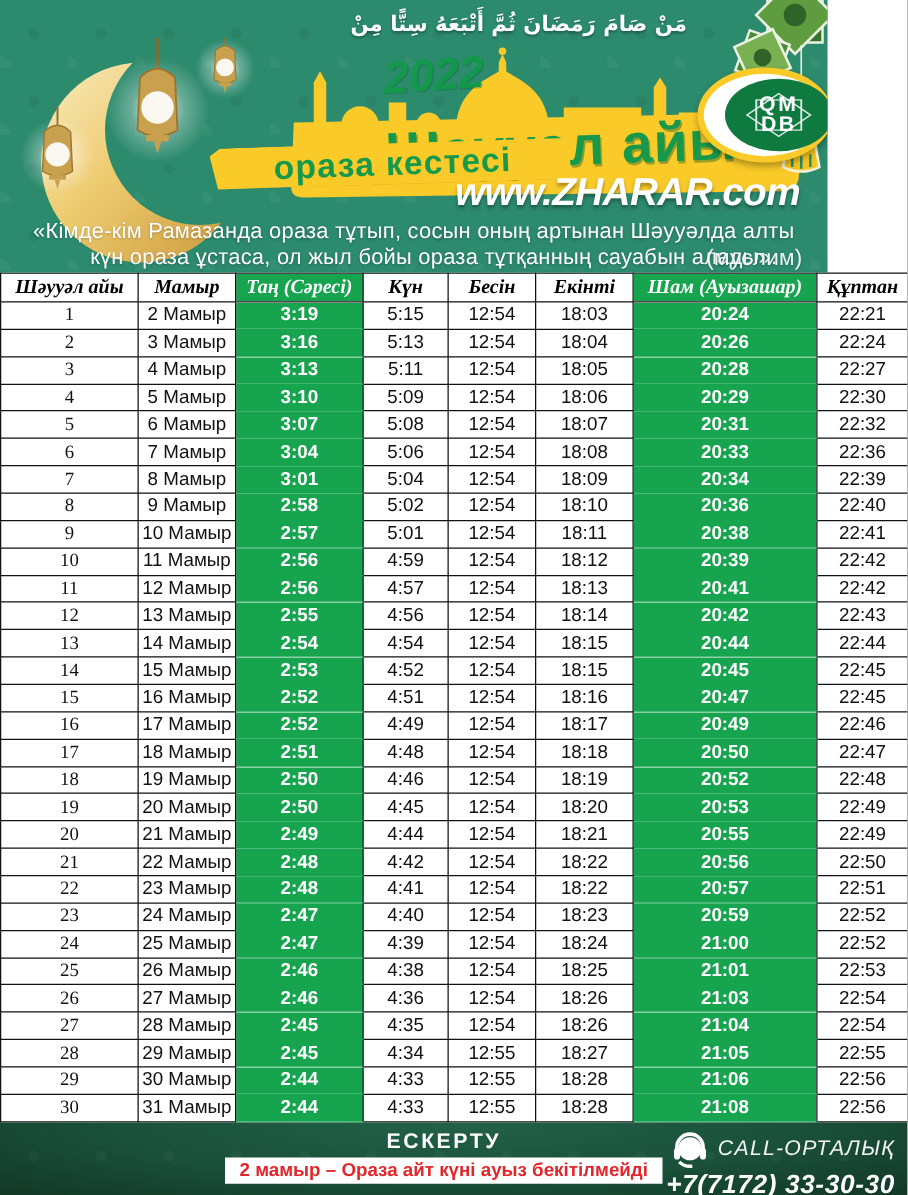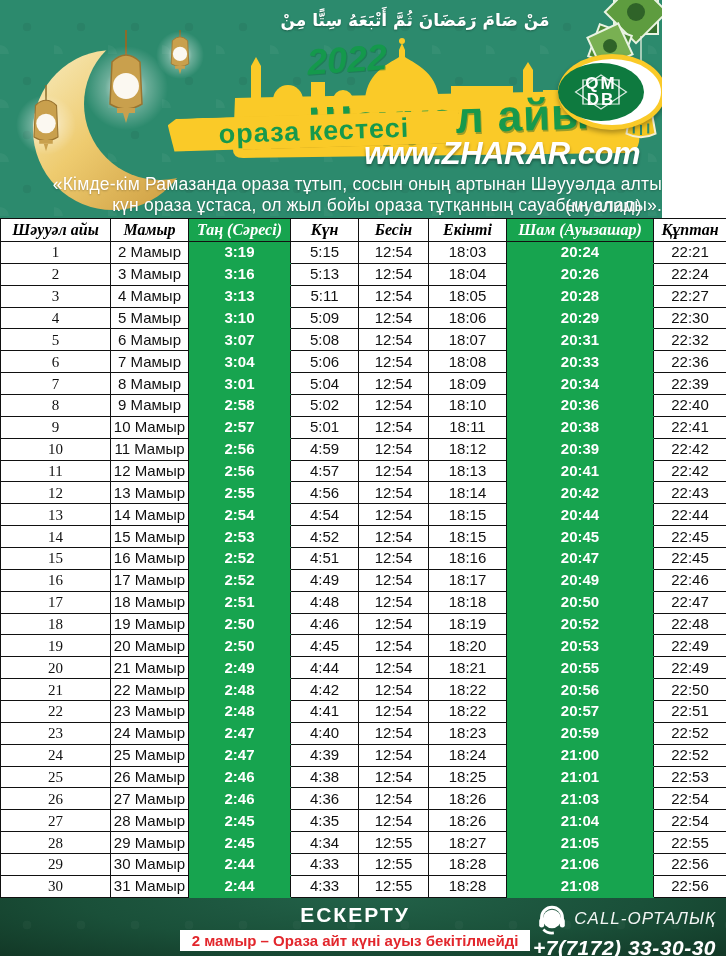--- a/index.html
+++ b/index.html
@@ -56,33 +56,33 @@
   }
   .arabic {
     position:absolute; right:92px; top:6px; width:310px; text-align:center;
     direction:rtl; color:#fff;
     font:bold 17px/1.75 "DejaVu Sans",sans-serif;
     text-shadow:0 1px 2px rgba(0,0,0,.3);
   }
   .logo {
     position:absolute; left:558px; top:54px; width:108px; height:76px;
     background:#FACA28; border-radius:50%;
-    display:flex; align-items:center; justify-content:flex-start;
+    display:flex; align-items:center; justify-content:flex-end;
     box-shadow:0 3px 5px rgba(0,0,0,.3);
   }
   .logo::before { content:""; position:absolute; inset:5px; background:#fff; border-radius:50%; }
   .logo-inner {
     position:relative; width:86px; height:58px; background:#0E7A3F; border-radius:50%;
     display:flex; flex-direction:column; align-items:center; justify-content:center;
     color:#fff; font-weight:bold; font-size:17px; line-height:.95; letter-spacing:2px;
   }
   .logo-star { position:absolute; inset:0; }
   .logo-inner span { position:relative; }
   .quote {
-    position:absolute; left:0; right:0; top:174px; text-align:right;
+    position:absolute; left:0; right:0; top:174px; text-align:center;
     color:#fff; font-size:17.5px; line-height:1.18; letter-spacing:.2px;
     text-shadow:0 1px 2px rgba(0,0,0,.25);
   }
   .quote .l2 { position:relative;padding-left:32px; }
   .quote .src {
     position:absolute; right:20px; top:1px; font-size:18px; opacity:.92; font-weight:400;
   }
 
   
   table.tt {
@@ -112,21 +112,21 @@
     background:radial-gradient(ellipse at 50% 0%, #226148 0%, #1A5039 55%, #123826 100%);
     overflow:hidden;
   }
   .ftr::before {
     content:""; position:absolute; inset:0;
     background-image:radial-gradient(circle at 50% 50%, rgba(255,255,255,.03) 11%, transparent 12%);
     background-size:54px 54px;
   }
   .note { position:absolute; left:170px; width:370px; top:5px; text-align:center; }
   .note-title {
-    color:#fff; font-weight:bold; font-size:21px; letter-spacing:2px;
+    color:#fff; font-weight:bold; font-size:17px; letter-spacing:2px;
   }
   .note-strip {
     display:inline-block; margin-top:3px; background:#fff; color:#E2262C;
     font-weight:bold; font-size:15px; line-height:21px; padding:0 12px;
   }
   .call { position:absolute; right:10px; top:5px; text-align:right; color:#fff; }
   .call-row { display:flex; align-items:center; justify-content:flex-end; gap:6px; }
   .call-label { font-size:17px; font-weight:300; letter-spacing:1px; opacity:.95;font-style:italic; }
   .phone { font-size:21px; font-weight:bold; font-style:italic; letter-spacing:.5px; margin-top:1px; }
 </style>

